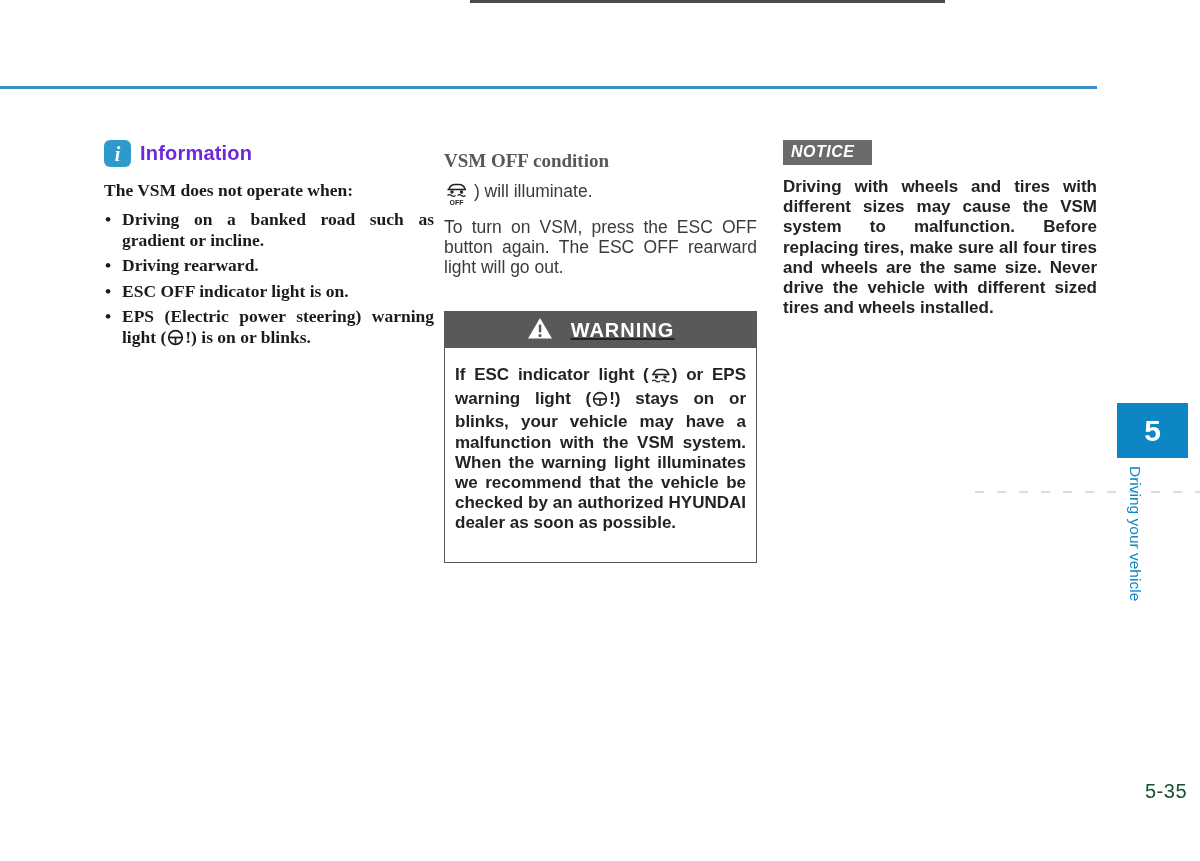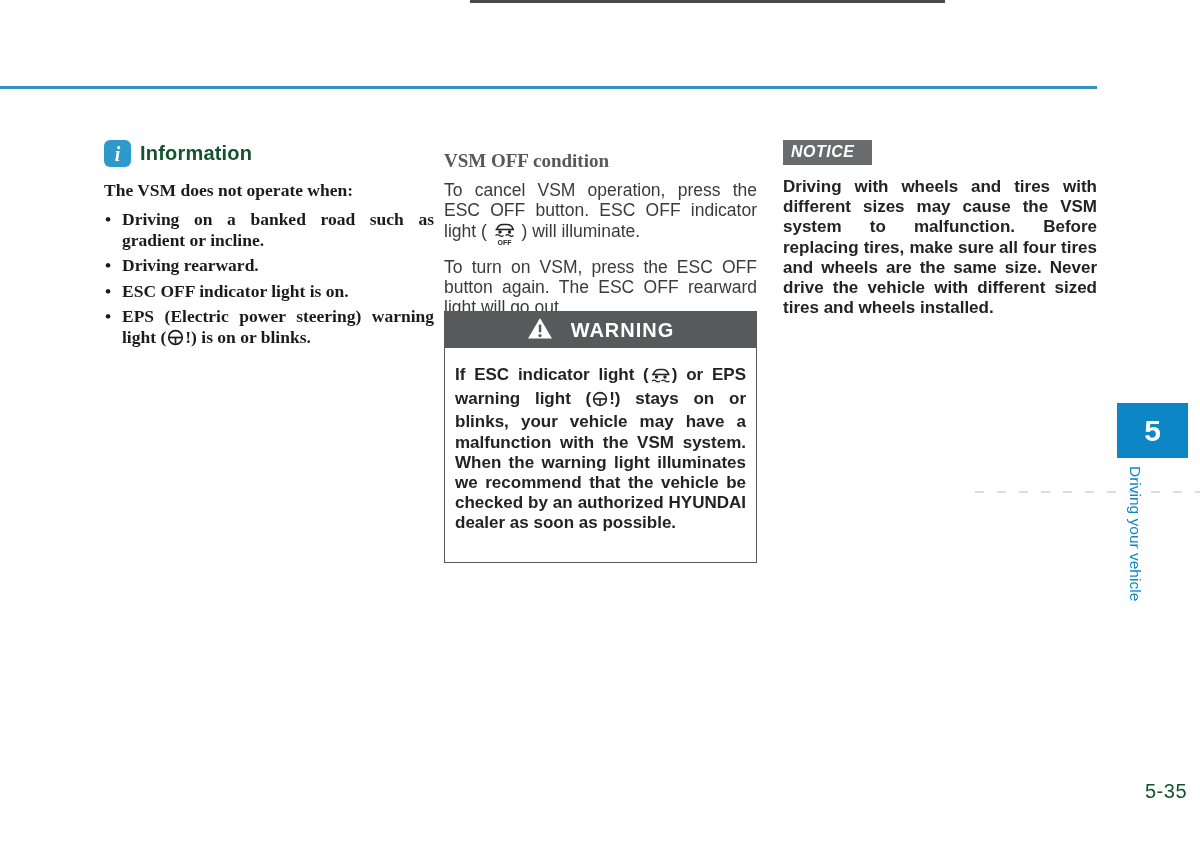--- a/index.html
+++ b/index.html
@@ -14,21 +14,21 @@
 
   
   .col-left{position:absolute;left:104px;top:140px;width:330px;}
   .info-head{display:flex;align-items:center;gap:9px;}
   .info-icon{
     width:27px;height:27px;border-radius:6px;background:#2e9acc;flex:0 0 auto;
     display:flex;align-items:center;justify-content:center;
     color:#fff;font-family:"Liberation Serif","DejaVu Serif",serif;
     font-style:italic;font-weight:bold;font-size:20px;line-height:1;
   }
-  .info-title{font-size:20px;font-weight:bold;color:#14532d;letter-spacing:0.2px;}
+  .info-title{font-size:20px;font-weight:bold;color:#6d28d9;letter-spacing:0.2px;}
   .serif{font-family:"Liberation Serif","DejaVu Serif",serif;}
   .intro{margin:13px 0 8px 0;font-size:17.5px;font-weight:bold;color:#1b1b1b;}
   ul.bullets{list-style:none;margin:0;padding:0;}
   ul.bullets li{
     position:relative;padding-left:18px;margin-bottom:5px;
     font-size:17.5px;font-weight:bold;color:#1b1b1b;line-height:20.5px;text-align:justify;
   }
   ul.bullets li::before{content:"\2022";position:absolute;left:1px;top:0;}
   .eps-svg{display:inline-block;vertical-align:-3px;margin:0 1px;}
 
@@ -39,21 +39,21 @@
     font-size:19px;color:#57585a;margin:12px 0 8px 0;
   }
   .body-text{font-size:17.5px;line-height:20px;color:#3b3b3b;text-align:justify;margin:0 0 7px 0;}
   .escoff-svg{display:inline-block;vertical-align:-9px;margin:0 1px;}
 
   .warning-box{
     position:absolute;left:444px;top:311px;width:313px;height:252px;
     border:1px solid #57585a;box-sizing:border-box;background:#fff;
   }
   .warning-header{
-    height:36px;background:#58595b;display:flex;align-items:center;justify-content:center;gap:18px;
+    height:36px;background:#58595b;display:flex;align-items:center;justify-content:center;gap:18px;text-decoration:underline;
   }
   .warning-title{color:#fff;font-size:20px;font-weight:bold;letter-spacing:1px;}
   .warning-body{
     padding:17px 10px 0 10px;font-size:17px;font-weight:bold;color:#232323;
     line-height:20.2px;text-align:justify;
   }
   .esc-svg{display:inline-block;vertical-align:-4px;margin:0 1px;}
 
   
   .col-right{position:absolute;left:783px;top:140px;width:314px;}
@@ -108,21 +108,20 @@
               <line x1="2" y1="8.5" x2="15" y2="8.5" stroke="#1b1b1b" stroke-width="1.7"></line>
               <line x1="8.5" y1="8.5" x2="8.5" y2="14.5" stroke="#1b1b1b" stroke-width="1.7"></line>
             </svg></span><span>!) is on or blinks.</span>
       </li>
     </ul>
   </section>
 
   <section class="col-mid">
     <h3 class="vsm-heading">VSM OFF condition</h3>
     <p class="body-text">
-      <span>To cancel VSM operation, press the ESC OFF button. ESC OFF indicator light (</span>
       <span class="escoff-svg"><svg width="23" height="26" viewBox="0 0 23 26">
             <path d="M4 9 q1.5 -4.5 6 -4.5 h4 q4.5 0 6 4.5" fill="none" stroke="#222" stroke-width="1.6"></path>
             <line x1="2.5" y1="9.5" x2="21" y2="9.5" stroke="#222" stroke-width="1.6"></line>
             <circle cx="7" cy="12" r="1.7" fill="#222"></circle>
             <circle cx="16.5" cy="12" r="1.7" fill="#222"></circle>
             <path d="M2.5 15.5 q2 -1.6 4 0 t4 0" fill="none" stroke="#222" stroke-width="1.3"></path>
             <path d="M12.5 15.5 q2 -1.6 4 0 t4 0" fill="none" stroke="#222" stroke-width="1.3"></path>
             <text x="11.5" y="24.5" text-anchor="middle" font-family="Liberation Sans, sans-serif" font-size="7" font-weight="bold" fill="#222">OFF</text>
           </svg></span>
       <span>) will illuminate.</span>

